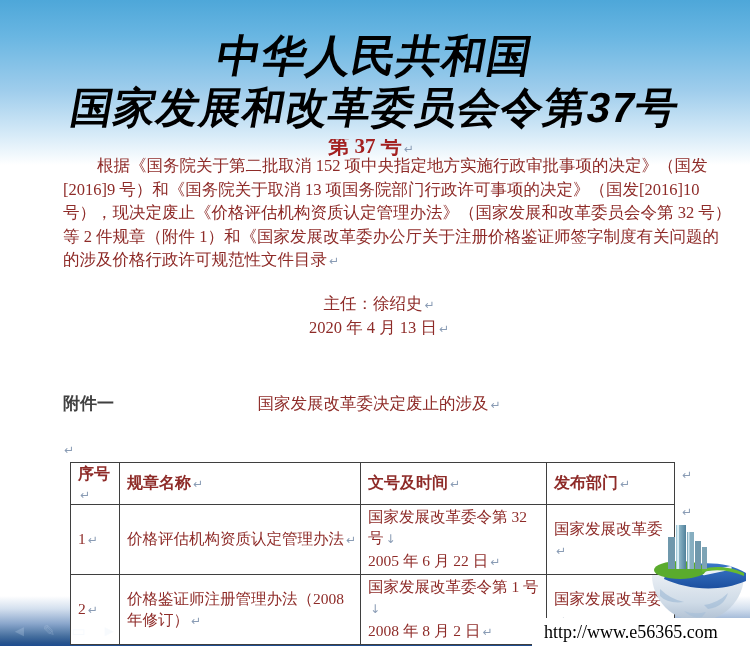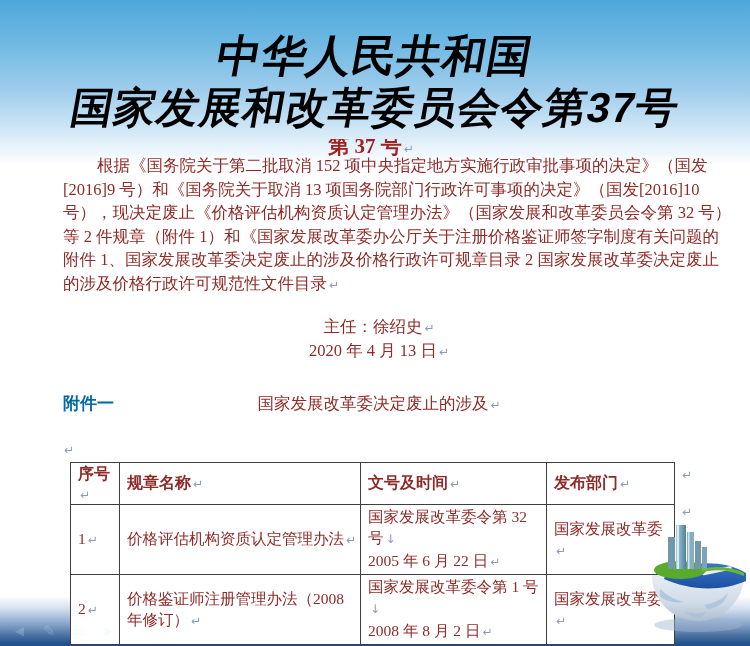--- a/index.html
+++ b/index.html
@@ -28,21 +28,21 @@
   
   .doc { position:absolute; left:63px; top:154px; width:632px; color:#8e2b28;
          font-family:"Liberation Serif", serif; font-size:16.5px; z-index:2; }
   .doc-line { height:23.5px; line-height:23.5px; white-space:nowrap; }
   .doc-line.indent { text-indent:34px; }
   .center-line { text-align:center; height:24px; line-height:24px; white-space:nowrap; }
   .sig-gap { margin-top:20px; }
 
   
   .attach-row { position:absolute; left:63px; top:392px; width:632px; z-index:2; }
-  .attach-label { position:absolute; left:0; top:0; color:#0369a1; font-weight:bold; font-size:17px;
+  .attach-label { position:absolute; left:0; top:0; color:#404040; font-weight:bold; font-size:17px;
                   line-height:24px; font-family:"Liberation Sans", sans-serif; }
   .attach-center { text-align:center; color:#8e2b28; font-family:"Liberation Serif", serif;
                    font-size:16.5px; line-height:24px; }
 
   
   .doc-table { position:absolute; left:70px; top:462px; width:604px; border-collapse:collapse;
                table-layout:fixed; color:#8e2b28; font-family:"Liberation Serif", serif;
                font-size:15.5px; z-index:2; background:#fff; }
   .doc-table th, .doc-table td { border:1.7px solid #3f3f3f; text-align:left;
                padding:1px 3px 1px 7px; overflow:hidden; }
@@ -84,21 +84,20 @@
   <div class="clip-wrap">
     <span class="clip-text">第 37 号</span><span class="pmark">↵</span>
   </div>
 
   <div class="doc">
     <div id="doc-lines">
         <div class="doc-line indent">根据《国务院关于第二批取消 152 项中央指定地方实施行政审批事项的决定》（国发</div>
         <div class="doc-line">[2016]9 号）和《国务院关于取消 13 项国务院部门行政许可事项的决定》（国发[2016]10</div>
         <div class="doc-line">号），现决定废止《价格评估机构资质认定管理办法》（国家发展和改革委员会令第 32 号）</div>
         <div class="doc-line">等 2 件规章（附件 1）和《国家发展改革委办公厅关于注册价格鉴证师签字制度有关问题的</div>
-        <div class="doc-line">附件 1、国家发展改革委决定废止的涉及价格行政许可规章目录 2 国家发展改革委决定废止</div>
         <div class="doc-line">的涉及价格行政许可规范性文件目录<span class="pmark">↵</span></div>
       </div>
     <div class="center-line sig-gap">
       <span>主任：徐绍史</span><span class="pmark">↵</span>
     </div>
     <div class="center-line">
       <span>2020 年 4 月 13 日</span><span class="pmark">↵</span>
     </div>
   </div>
 
@@ -180,20 +179,23 @@
       <rect x="22" y="20" width="7" height="32" fill="#6f98ac"></rect>
       <rect x="30" y="8" width="10" height="44" fill="url(#bldg)"></rect>
       <rect x="41" y="15" width="7" height="37" fill="#86aec0"></rect>
       <rect x="49" y="24" width="6" height="28" fill="#6f98ac"></rect>
       <rect x="56" y="30" width="5" height="22" fill="#7da4b5"></rect>
       <rect x="31" y="8" width="2" height="44" fill="#d8ecf3"></rect>
       <rect x="42" y="15" width="1.5" height="37" fill="#cfe5ee"></rect>
     </g>
   </svg>
 
+  <div class="urlbox">
+    <span>http://www.e56365.com</span>
+  </div>
 
   <div class="nav-icons">
     <span>◄</span>
     <span>✎</span>
     <span>▭</span>
     <span>►</span>
   </div>
 
 </div>
 

